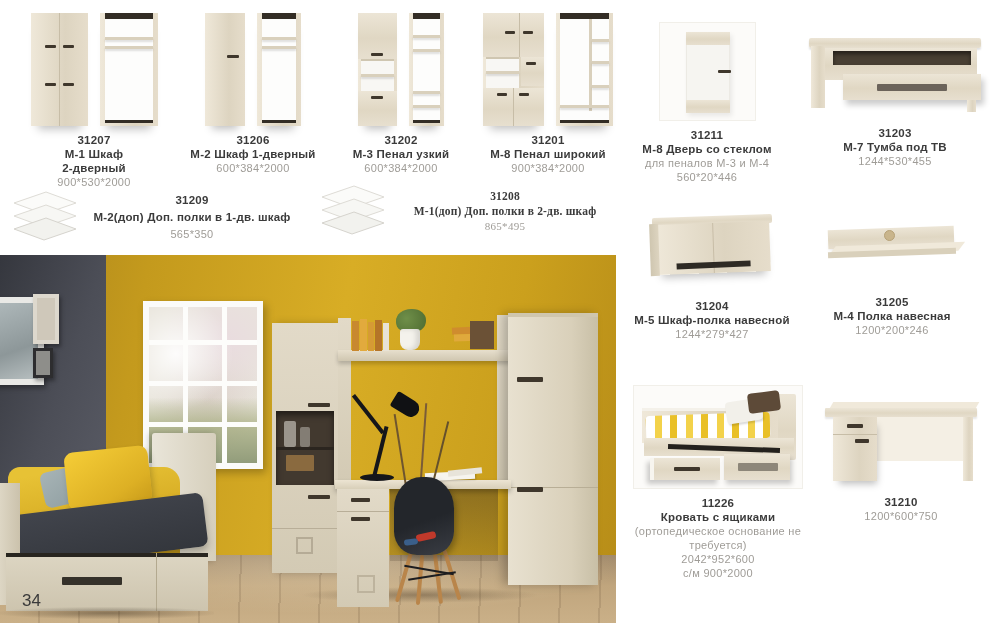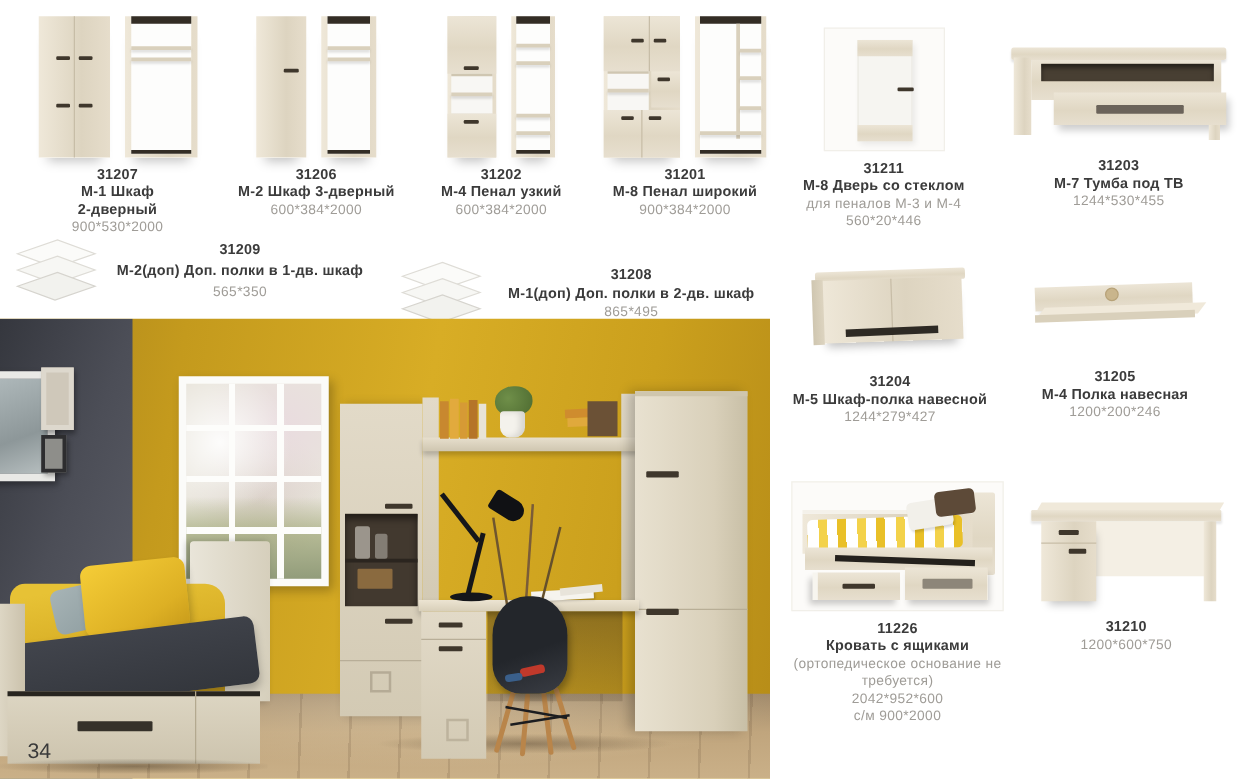--- a/index.html
+++ b/index.html
@@ -89,21 +89,21 @@
         <span class="inner" style="left:5px;right:5px;top:0;bottom:3px;">
           <span class="topbar"></span>
           <span class="shelfline" style="top:24px;"></span>
           <span class="shelfline" style="top:33px;"></span>
           <span class="s" style="left:0;right:0;bottom:0;height:3px;background:#332d25;"></span>
         </span>
       </div>
     </div>
     <div class="cap">
       <div class="code">31206</div>
-      <div class="pname">М-2 Шкаф 3-дверный</div>
+      <div class="pname">М-2 Шкаф 1-дверный</div>
       <div class="dims">600*384*2000</div>
     </div>
   </div>
 
   <div class="prod" style="left:334px;top:6px;width:134px;">
     <div class="imgs">
       <div class="unit wdv" style="width:39px;height:113px;">
         <span class="s wd" style="left:0;right:0;top:0;height:46px;"></span>
         <b class="h" style="left:13px;top:40px;width:12px;"></b>
         <span class="niche" style="left:3px;right:3px;top:46px;height:30px;">
@@ -118,21 +118,21 @@
           <span class="shelfline" style="top:22px;"></span>
           <span class="shelfline" style="top:36px;"></span>
           <span class="shelfline" style="top:78px;"></span>
           <span class="shelfline" style="top:92px;"></span>
           <span class="s" style="left:0;right:0;bottom:0;height:3px;background:#332d25;"></span>
         </span>
       </div>
     </div>
     <div class="cap">
       <div class="code">31202</div>
-      <div class="pname">М-4 Пенал узкий</div>
+      <div class="pname">М-3 Пенал узкий</div>
       <div class="dims">600*384*2000</div>
     </div>
   </div>
 
   <div class="prod" style="left:472px;top:6px;width:152px;">
     <div class="imgs">
       <div class="unit wdv" style="width:61px;height:113px;">
         <span class="s wd" style="left:0;right:0;top:0;height:44px;"></span>
         <span class="seamv" style="left:36px;top:0;height:44px;bottom:auto;"></span>
         <b class="h" style="left:22px;top:18px;width:10px;"></b>
@@ -172,21 +172,21 @@
       <polygon points="6,27 38,16 68,27 36,38" fill="#f7f7f4" stroke="#dedcd6" stroke-width="1"></polygon>
       <polygon points="6,40 38,29 68,40 36,51" fill="#f2f2ee" stroke="#d6d4ce" stroke-width="1"></polygon>
     </svg>
     <div class="txt">
       <div class="code">31209</div>
       <div><span class="pname">М-2(доп) Доп. полки в 1-дв. шкаф</span>
            <span class="dims">565*350</span></div>
     </div>
   </div>
 
-  <div class="addon" style="left:316px;top:200px;width:306px;height:70px;">
+  <div class="addon" style="left:316px;top:176px;width:306px;height:70px;font-family:Liberation Serif, serif;">
     <svg width="72" height="56" viewBox="0 0 72 56">
       <polygon points="6,14 38,3 68,14 36,25" fill="#fbfbf9" stroke="#dedcd6" stroke-width="1"></polygon>
       <polygon points="6,27 38,16 68,27 36,38" fill="#f7f7f4" stroke="#dedcd6" stroke-width="1"></polygon>
       <polygon points="6,40 38,29 68,40 36,51" fill="#f2f2ee" stroke="#d6d4ce" stroke-width="1"></polygon>
     </svg>
     <div class="txt">
       <div class="code">31208</div>
       <div class="pname">М-1(доп) Доп. полки в 2-дв. шкаф</div>
       <div class="dims">865*495</div>
     </div>

